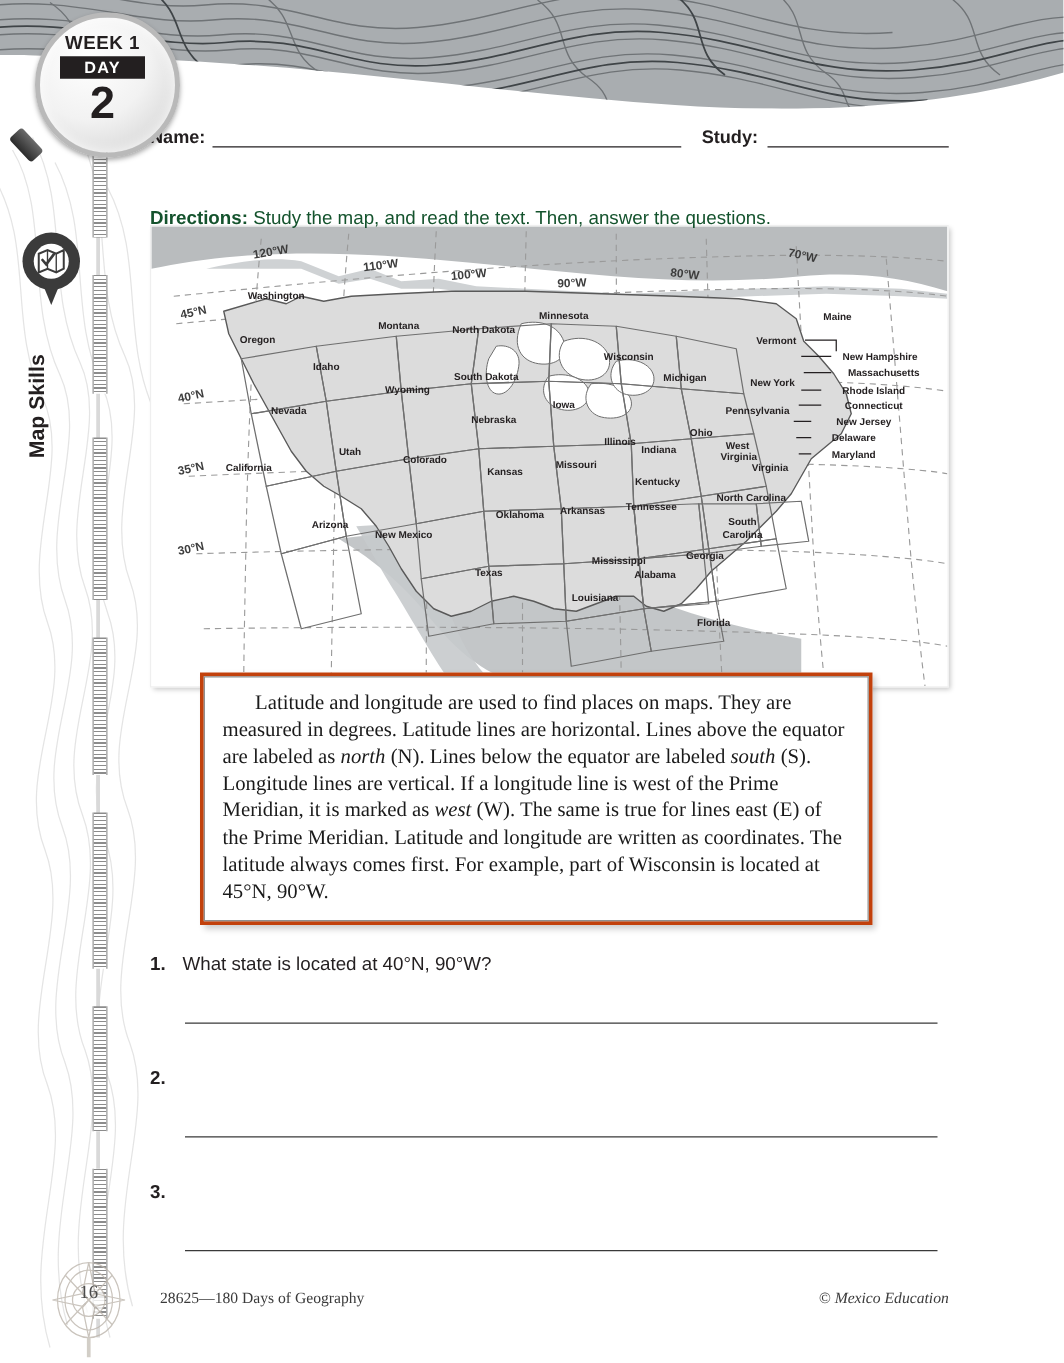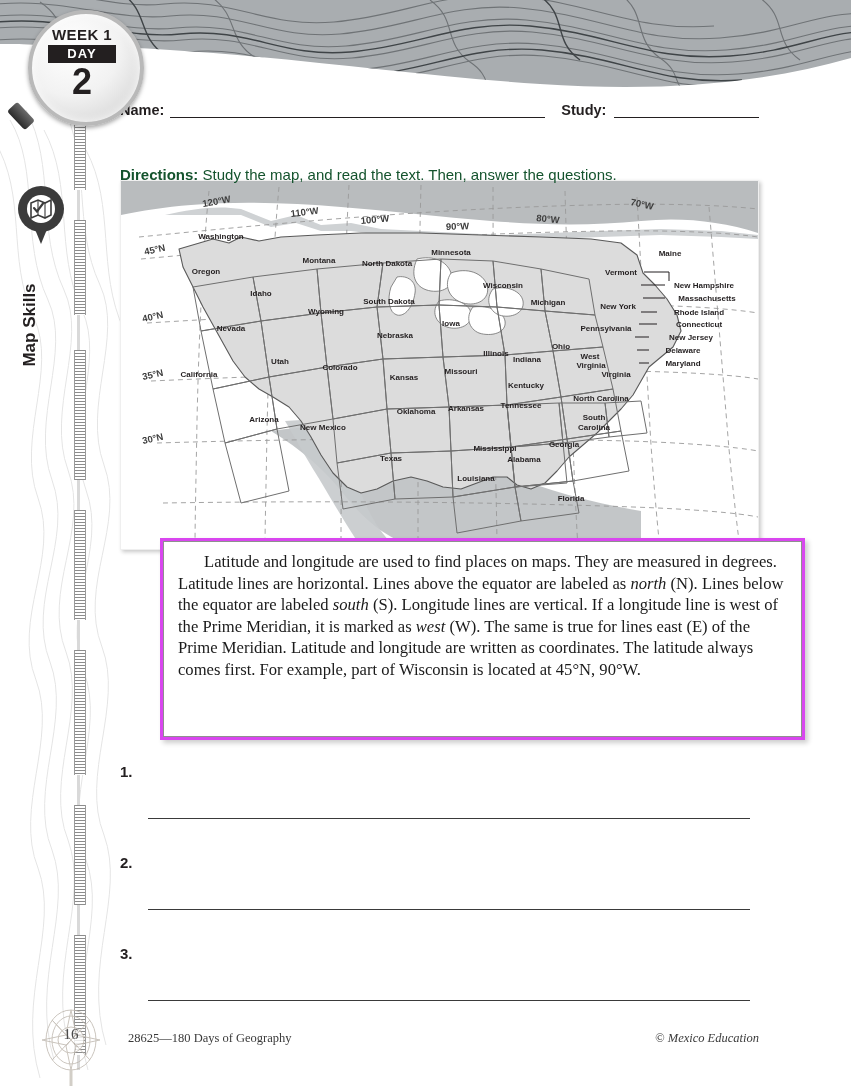--- a/index.html
+++ b/index.html
@@ -66,22 +66,22 @@
   
   .mapwrap{position:absolute;left:120px;top:180px;width:637px;height:368px;z-index:5;
        background:#fff;box-shadow:2px 2px 4px rgba(0,0,0,.22);border:1px solid #efefef;
        overflow:hidden;}
   .mapwrap svg{display:block;}
   .maplabel{font-family:"Liberation Sans",sans-serif;font-weight:700;fill:#231f20;}
   .lonlabel{font-family:"Liberation Sans",sans-serif;font-weight:700;fill:#3d3d3d;}
   .latlabel{font-family:"Liberation Sans",sans-serif;font-weight:700;fill:#3d3d3d;}
 
   
-  .passage{position:absolute;left:160px;top:538px;width:645px;height:202px;z-index:14;
-       background:#fff;border:3px solid #d946ef;box-shadow:3px 3px 5px rgba(0,0,0,.2);
+  .passage{position:absolute;left:160px;top:538px;width:538px;height:202px;z-index:14;
+       background:#fff;border:3px solid #c2410c;box-shadow:3px 3px 5px rgba(0,0,0,.2);
        box-sizing:border-box;}
   .passage .inner{border:1px solid #8f8f8f;height:100%;box-sizing:border-box;padding:9px 14px 6px 14px;}
   .passage p{margin:0;text-indent:26px;font-family:"Liberation Serif",serif;
        font-size:16.6px;line-height:21.6px;color:#1a1a1a;text-align:left;}
   .passage i{font-style:italic;}
 
   
   .q{position:absolute;left:120px;width:660px;z-index:10;}
   .qrow{display:flex;align-items:flex-start;}
   .qnum{font-size:15px;font-weight:700;width:26px;flex:0 0 26px;color:#231f20;}
@@ -365,20 +365,21 @@
 
 <div class="passage">
   <div class="inner">
     <p>Latitude and longitude are used to find places on maps.  They are measured in degrees.  Latitude lines are horizontal.  Lines above the equator are labeled as <i>north</i> (N).  Lines below the equator are labeled <i>south</i> (S).  Longitude lines are vertical.  If a longitude line is west of the Prime Meridian, it is marked as <i>west</i> (W).  The same is true for lines east (E) of the Prime Meridian.  Latitude and longitude are written as coordinates.  The latitude always comes first.  For example, part of Wisconsin is located at 45°N, 90°W.</p>
   </div>
 </div>
 
 <div class="q" style="top:763px;">
   <div class="qrow">
     <span class="qnum">1.</span>
+    <span class="qtext">What state is located at 40°N, 90°W?</span>
   </div>
 </div>
 <div class="ansline" style="top:818px;"></div>
 
 <div class="q" style="top:854px;">
   <div class="qrow">
     <span class="qnum">2.</span>
   </div>
 </div>
 <div class="ansline" style="top:909px;"></div>

